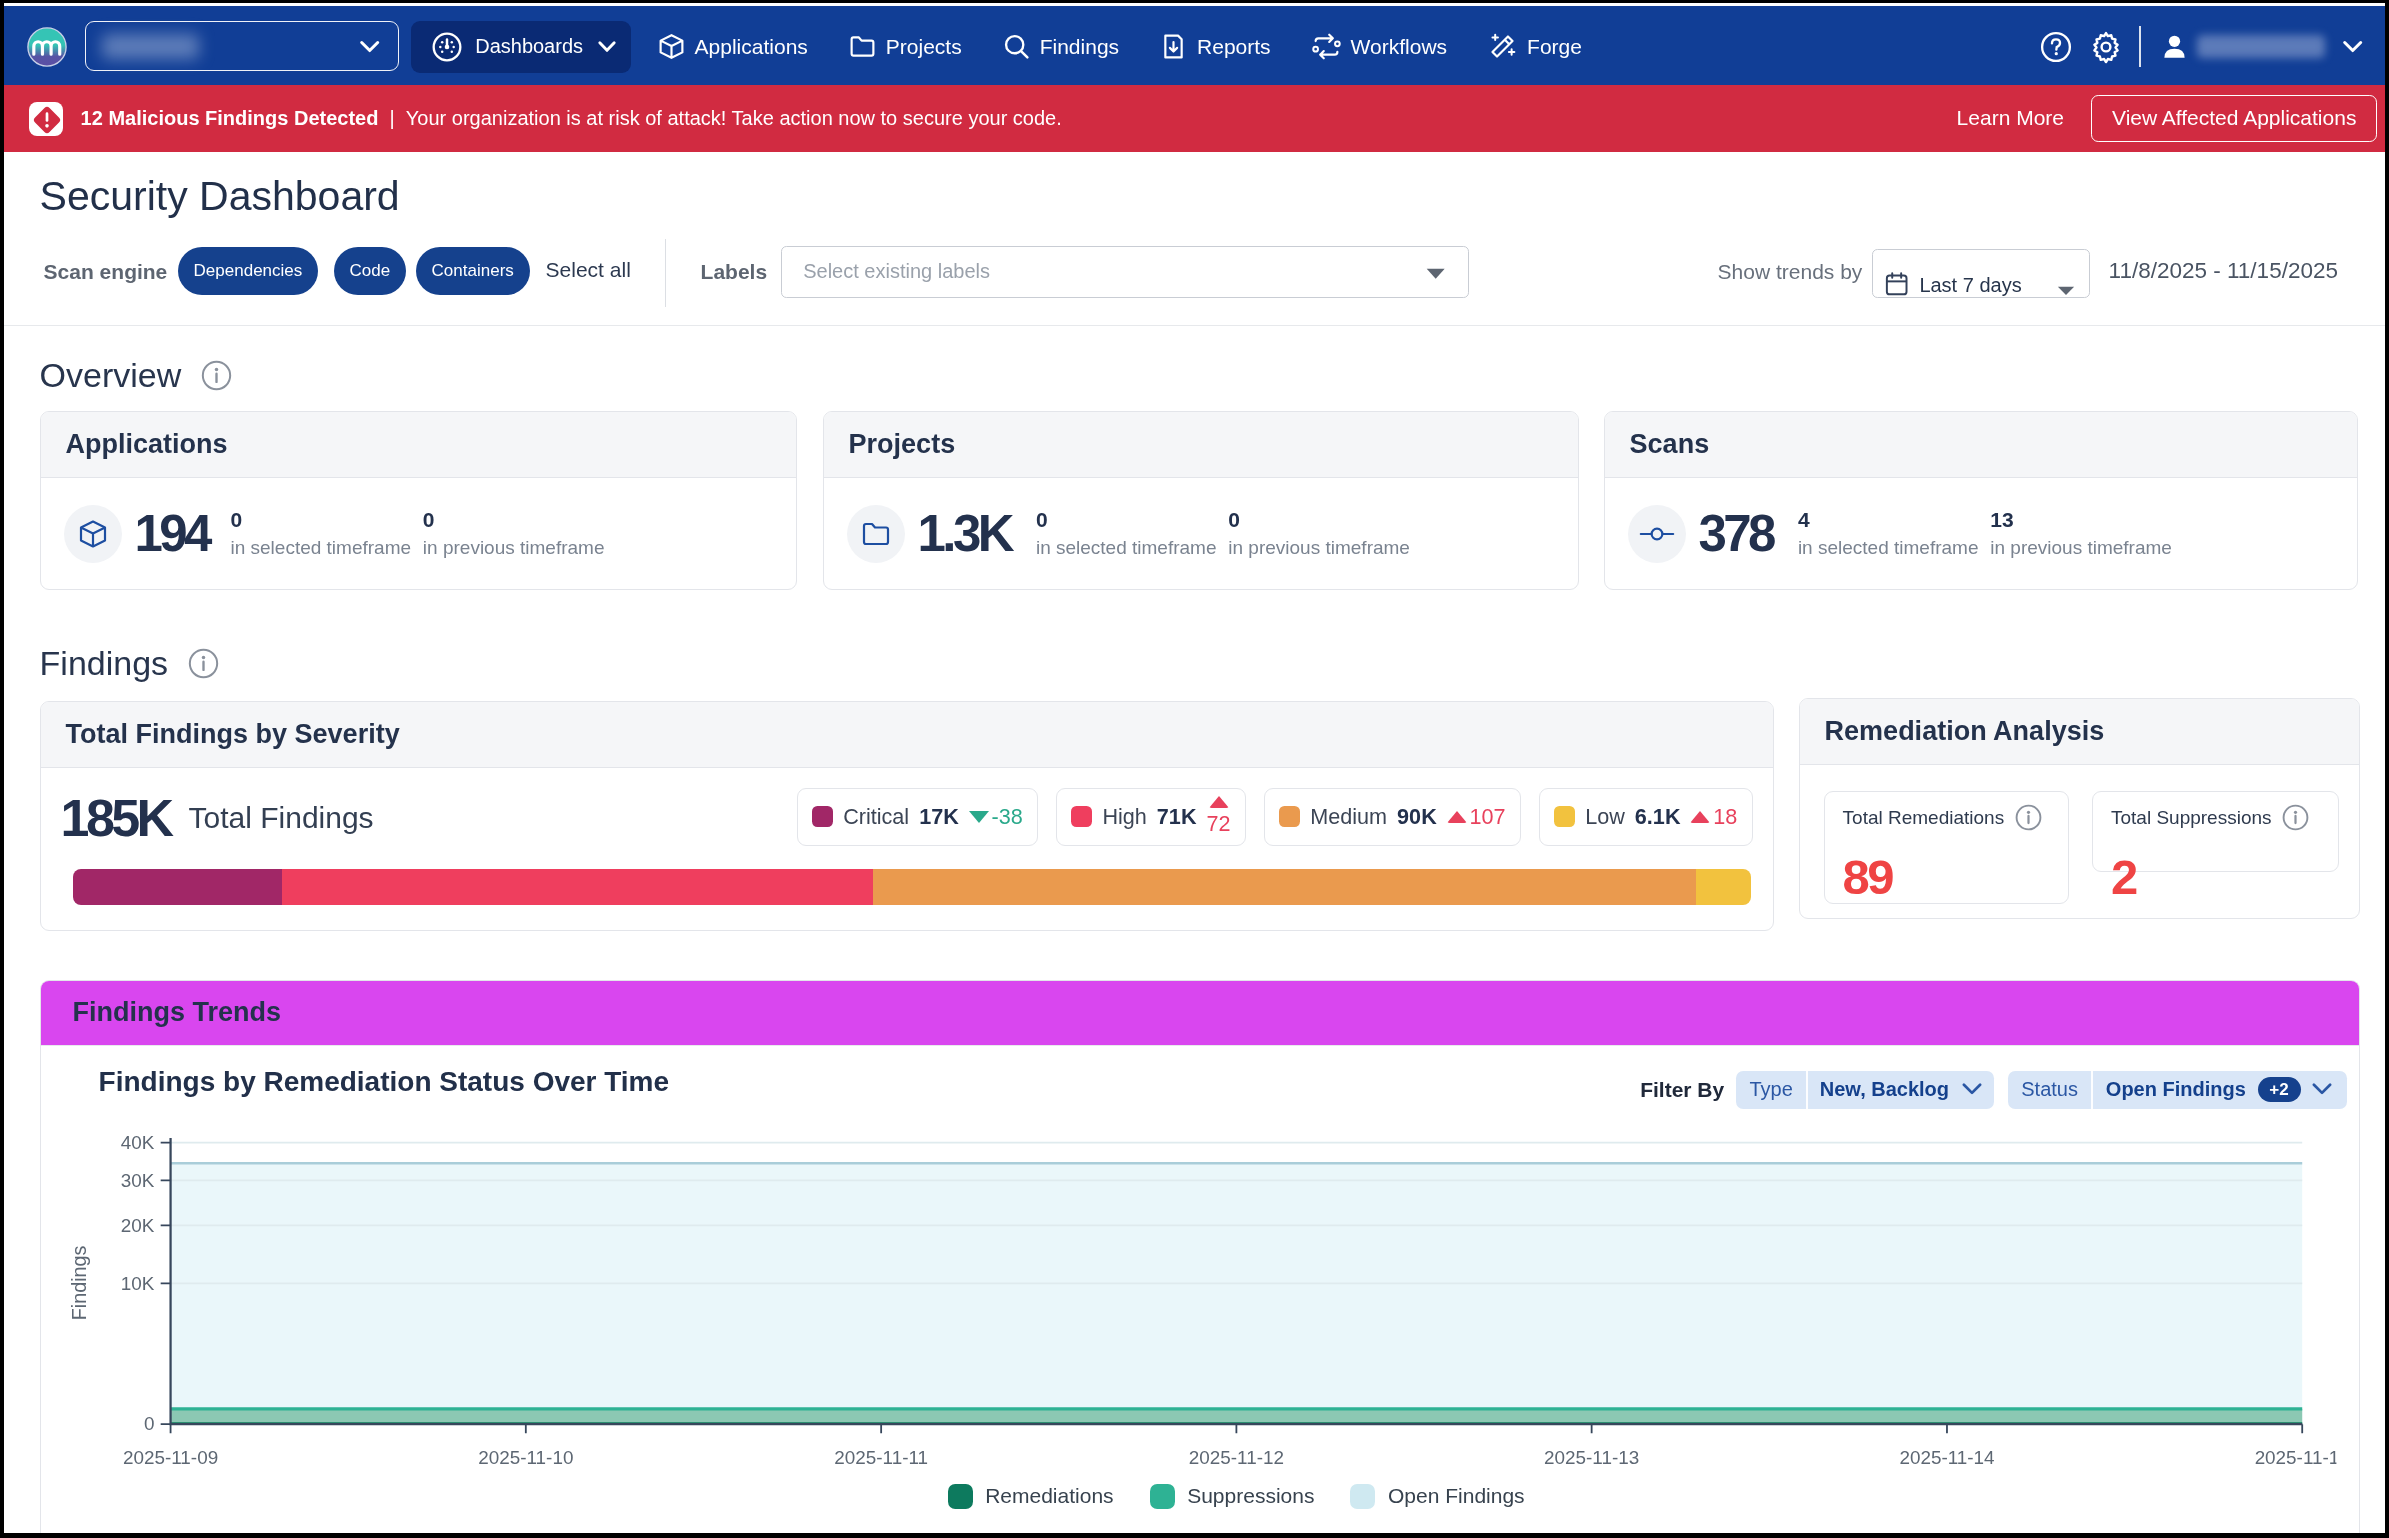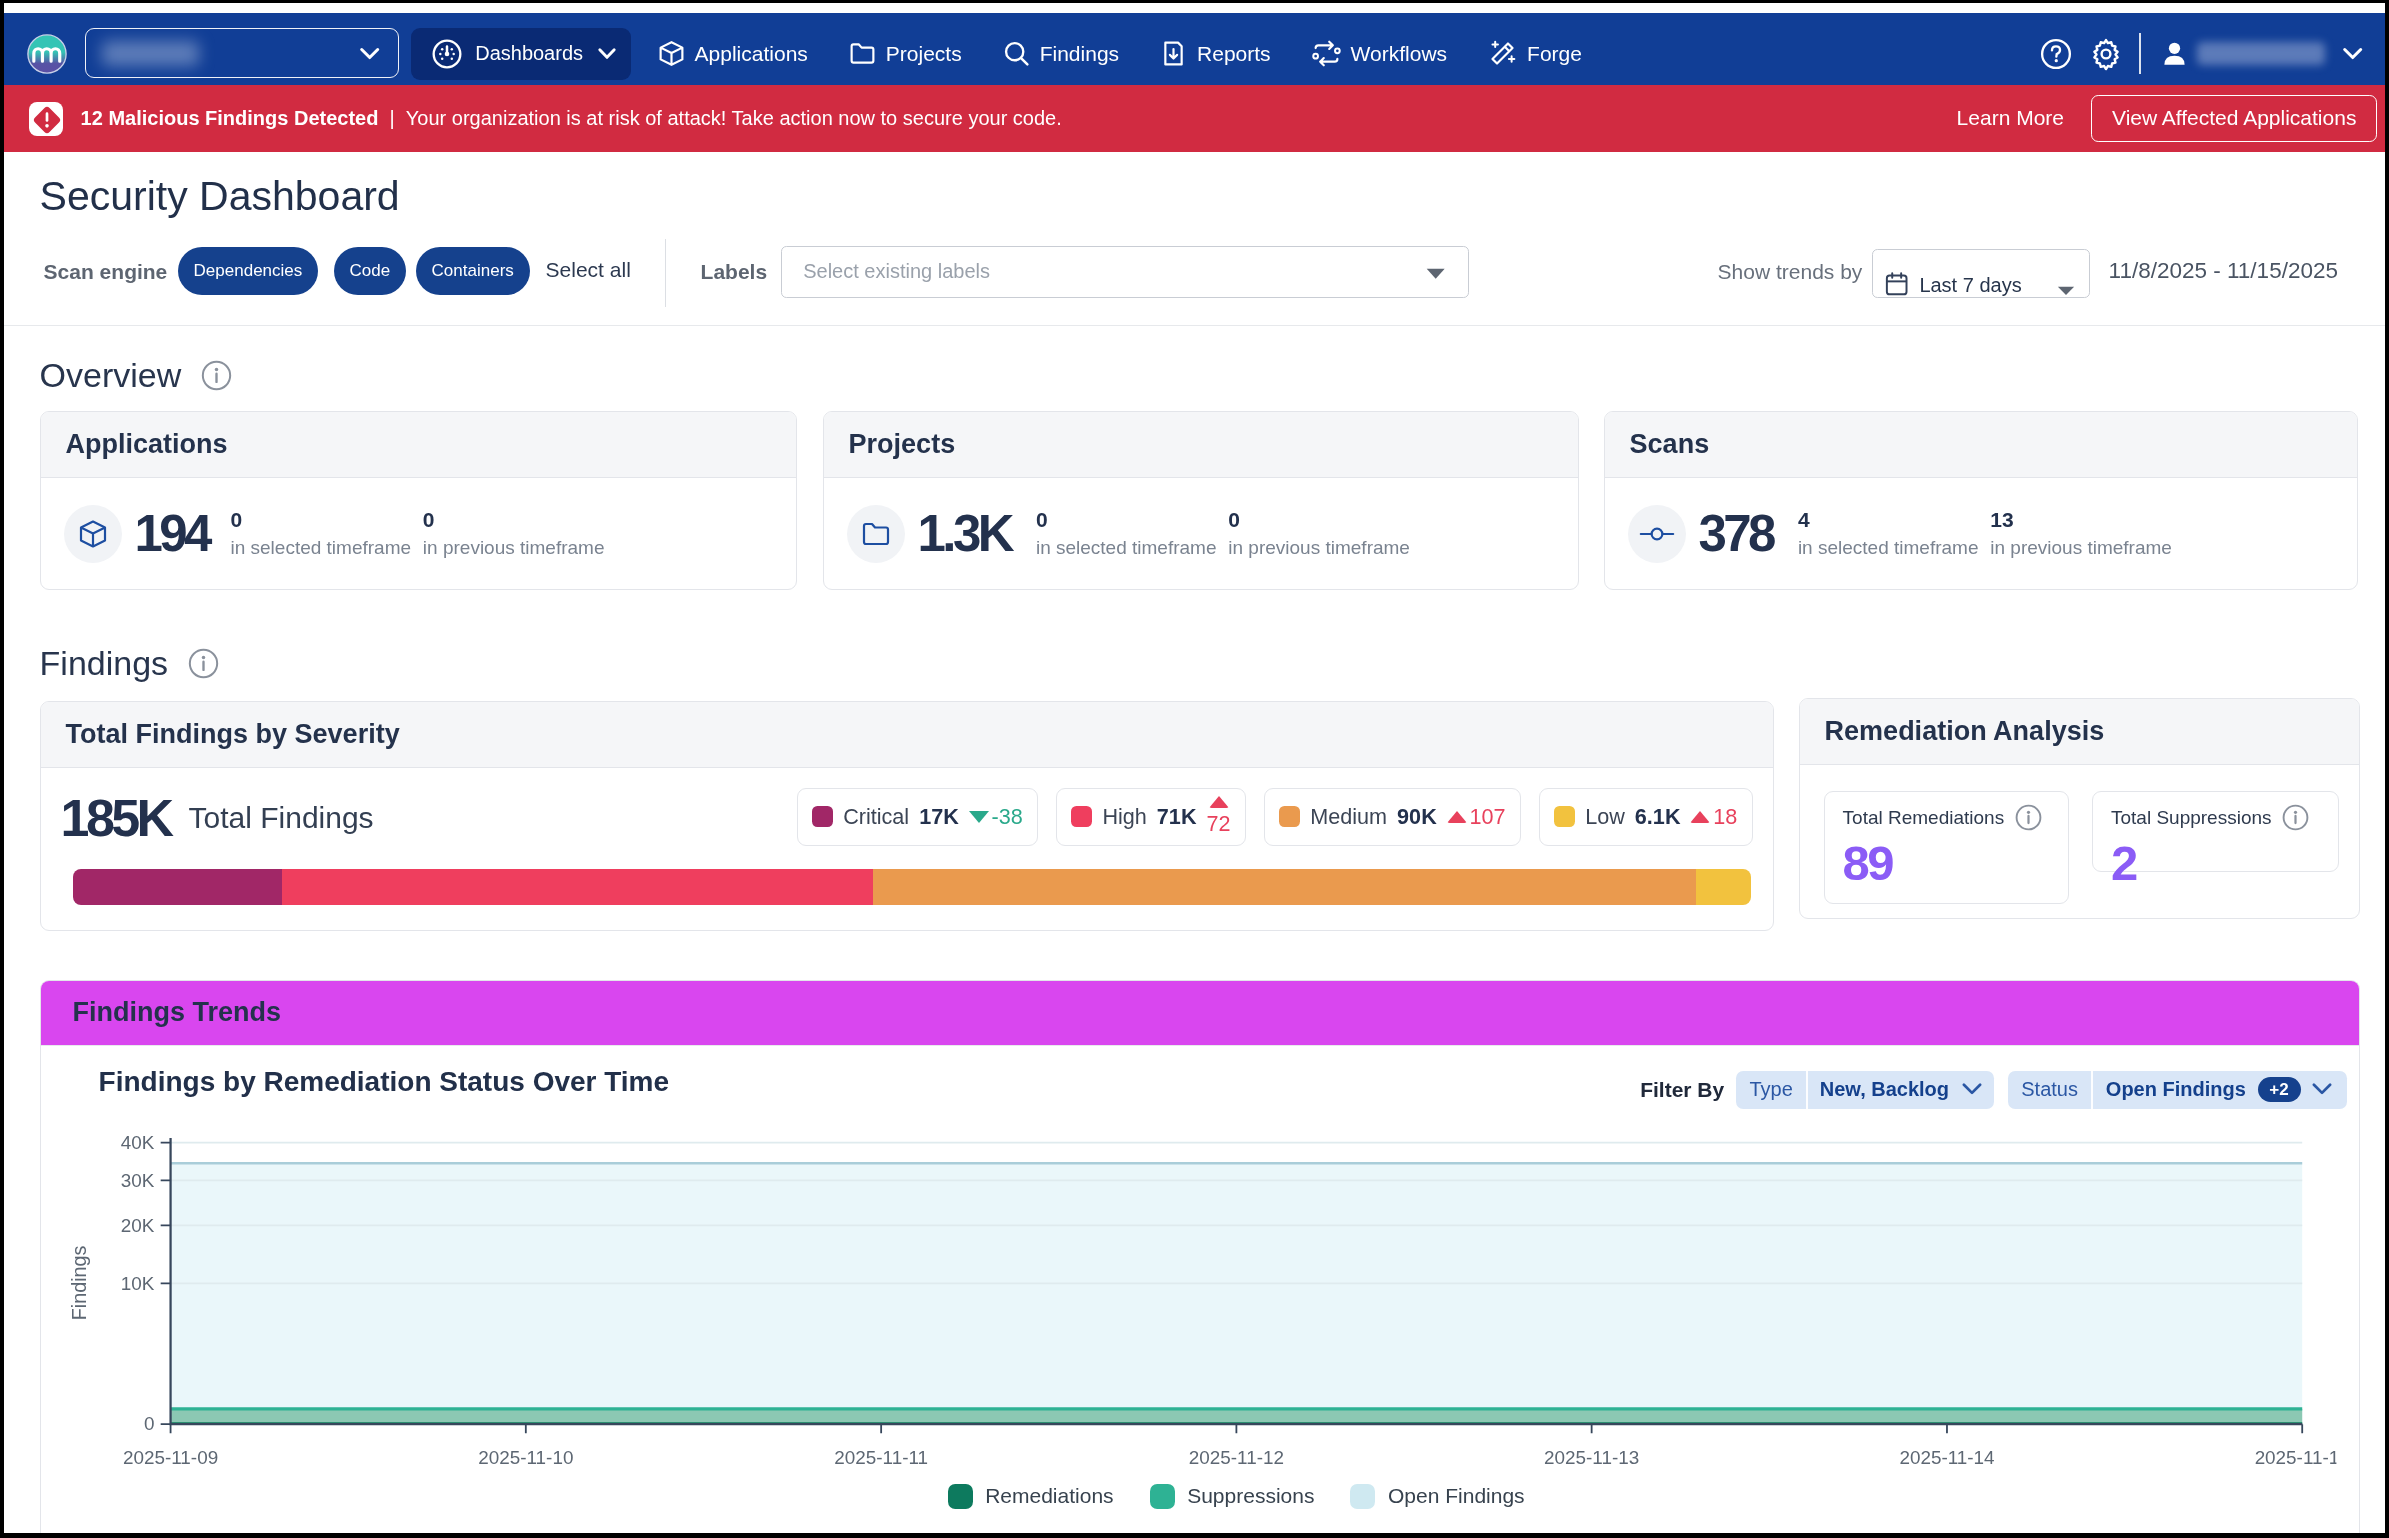--- a/index.html
+++ b/index.html
@@ -1,21 +1,21 @@
 <!DOCTYPE html>
 <html style="font-size:14.4px"><head>
 <meta charset="utf-8">
 <style>
 * { margin:0; padding:0; box-sizing:border-box; }
 html,body { width:2389px; height:1538px; background:#000; }
 body { font-family:"Liberation Sans", sans-serif; }
 #page { position:absolute; left:3.6px; top:2.7px; width:2381px; height:1530px; background:#fff; overflow:hidden; }
 
 
-#nav { position:absolute; left:0; top:10px; width:100%; height:82px; background:#113e96; }
+#nav { position:absolute; left:0; top:3px; width:100%; height:82px; background:#113e96; }
 #orgbox { position:absolute; left:81px; top:15.3px; width:314px; height:50px; border:1.8px solid #f0f2f8; border-radius:9px; }
 #orgblur { position:absolute; left:16px; top:11.7px; width:97px; height:25px; border-radius:5.4px; background:rgba(170,188,220,.5); filter:blur(7.2px); }
 #orgbox .chev { position:absolute; right:16px; top:17px; }
 #dashbtn { position:absolute; left:407px; top:15.3px; width:220px; height:52px; background:#0a2a74; border-radius:9px; display:flex; align-items:center; color:#fff; font-size:20px; }
 .navitem { display:flex; align-items:center; gap:9px; color:#fff; font-size:21px; white-space:nowrap; }
 #navitems { position:absolute; left:653px; top:0; height:82px; display:flex; align-items:center; gap:40px; }
 #navright { position:absolute; right:20px; top:0; height:82px; display:flex; align-items:center; }
 
 
 #banner { position:absolute; left:0; top:82px; width:100%; height:67px; background:#d12b41; color:#fff; }
@@ -49,21 +49,21 @@
 .chip { height:58px; border:1.8px solid #e3e5ea; border-radius:9px; display:flex; align-items:center; padding:0 14.4px; gap:10px; }
 .sq { width:21px; height:21px; border-radius:5.4px; }
 .chip .lbl { font-size:21.6px; color:#3c4555; }
 .chip .val { font-size:21.6px; font-weight:700; color:#23314d; }
 .chip .delta { font-size:21.6px; }
 .tri-up { width:0; height:0; border-left:10px solid transparent; border-right:10px solid transparent; border-bottom:12.6px solid #e8415c; border-radius:2.7px; }
 .tri-down { width:0; height:0; border-left:10px solid transparent; border-right:10px solid transparent; border-top:12.6px solid #2aa98b; }
 #sevbar { position:absolute; left:32px; top:167px; width:1678px; height:36px; border-radius:8px; overflow:hidden; display:flex; }
 .rembox { border:1.8px solid #e3e5ea; border-radius:9px; padding:12.6px 18px; }
 .rembox .t { font-size:19px; color:#2e3a4e; display:flex; align-items:center; gap:10.8px; white-space:nowrap; }
-.rembox .v { font-size:49px; font-weight:700; color:#8b5cf6; margin-top:4px; letter-spacing:-2.7px; }
+.rembox .v { font-size:49px; font-weight:700; color:#ef4444; margin-top:18px; letter-spacing:-2.7px; }
 
 
 #trends { position:absolute; left:36px; top:977px; width:2320px; height:579px; border:1.8px solid #e3e5ea; border-radius:9px 9px 0 0; border-bottom:none; background:#fff; overflow:hidden; }
 #trendshead { height:65px; background:#d946ef; border-bottom:1.8px solid #e7e9ec; display:flex; align-items:center; padding:0 32px; font-size:27px; font-weight:700; color:#24324c; }
 #charttitle { position:absolute; left:58px; top:85px; font-size:28px; font-weight:700; color:#22304a; }
 #filterby { position:absolute; right:12px; top:90px; display:flex; align-items:center;margin-left:32px; }
 .fchip { height:38px; background:#d9e6f7; border-radius:7.2px; display:flex; align-items:center; font-size:20px; color:#2b57a4; }
 .fdiv { width:1.8px; height:38px; background:#fff; opacity:.9; }
 .fchip b { color:#14408c; font-size:20px; }
 .badge { background:#15418d; color:#fff; font-size:17px; font-weight:700; height:25px; min-width:43px; border-radius:12.6px; display:flex; align-items:center; justify-content:center; }

